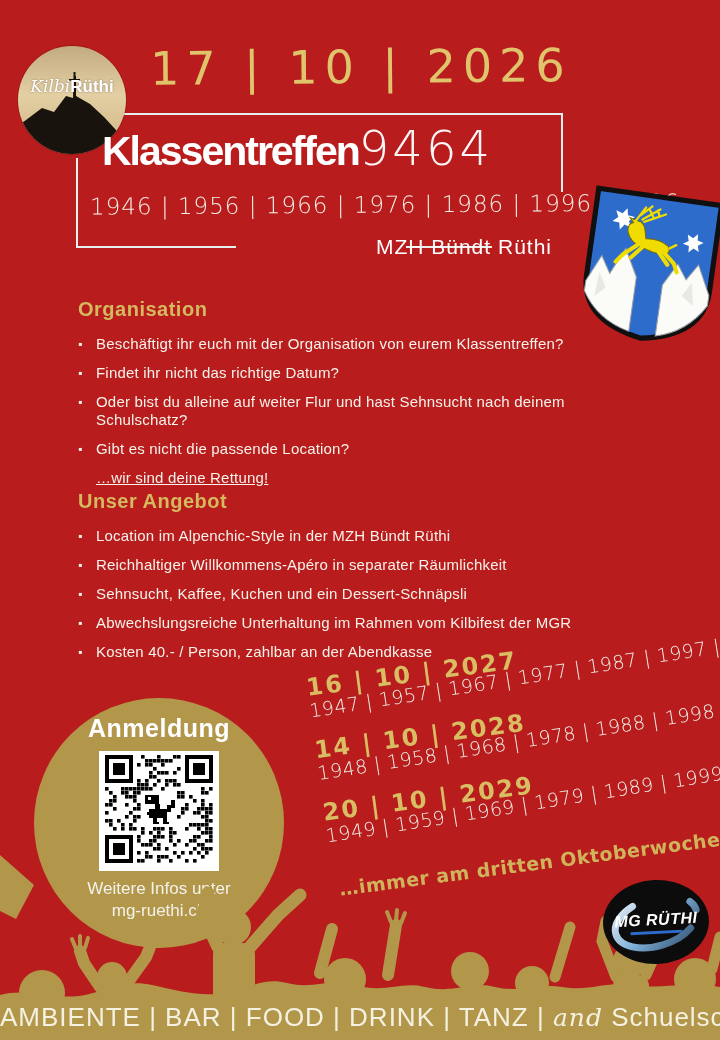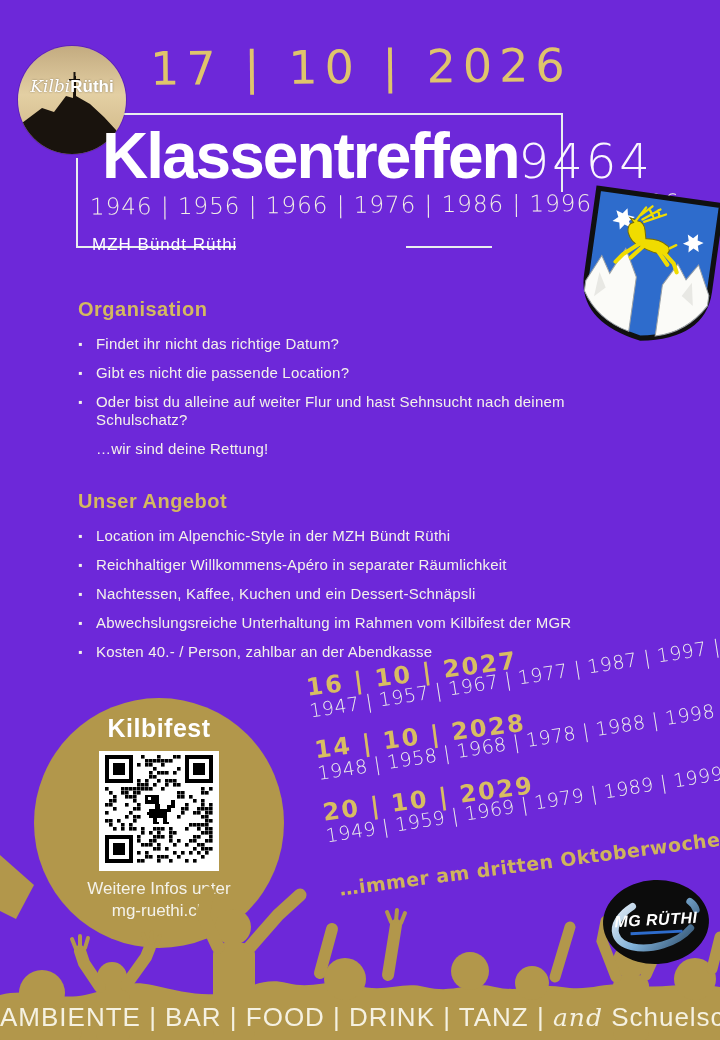--- a/index.html
+++ b/index.html
@@ -1,18 +1,18 @@
 <!DOCTYPE html>
 <html><head>
 <meta charset="utf-8">
 <style>
   html,body{margin:0;padding:0;background:#333;}
   .poster{
     position:relative;width:720px;height:1040px;overflow:hidden;
-    background:#6d28d9;
+    background:#b91c1c;
     font-family:"Liberation Sans",sans-serif;
     -webkit-font-smoothing:antialiased;
   }
   
   .kilbi-logo{
     position:absolute;left:18px;top:46px;width:108px;height:108px;border-radius:50%;
     background:linear-gradient(180deg,#c3ab80 0%,#e3cfa3 45%,#d7c091 75%,#b7a077 100%);
     overflow:hidden;box-shadow:0 0 0 1px rgba(0,0,0,.15);
   }
   .kilbi-logo svg{position:absolute;left:0;top:0;}
@@ -30,49 +30,49 @@
   }
   .fline{position:absolute;background:#e9eeee;}
   .line-top{left:100px;top:113px;width:463px;height:2px;}
   .line-right{left:561px;top:113px;width:2px;height:79px;}
   .line-left{left:76px;top:158px;width:2px;height:90px;}
   .line-bot-a{left:76px;top:246px;width:160px;height:2px;}
   .line-bot-b{left:406px;top:246px;width:86px;height:2px;}
   .main-title{
     position:absolute;left:102px;top:124px;white-space:nowrap;color:#fff;line-height:1;
   }
-  .main-title .t1{font-size:64px;font-weight:bold;letter-spacing:-2px;}
+  .main-title .t1{font-size:41px;font-weight:bold;letter-spacing:-2px;}
   .main-title .t2{
     font-size:48px;font-weight:300;letter-spacing:3px;
     font-family:"DejaVu Sans",sans-serif;opacity:.96;
   }
   .years-line{
     position:absolute;left:90px;top:192px;width:450px;text-align:center;
     color:#f2efe6;font-size:23px;letter-spacing:1px;white-space:nowrap;
     font-family:"DejaVu Sans",sans-serif;font-weight:300;transform:rotate(-0.4deg);
   }
   .venue{
-    position:absolute;left:92px;top:235px;width:460px;text-align:left;
-    color:#fff;font-size:17px;letter-spacing:1px;
+    position:absolute;left:92px;top:235px;width:460px;text-align:right;
+    color:#fff;font-size:21px;letter-spacing:1px;
   }
   .shield{position:absolute;left:578px;top:188px;width:145px;height:155px;transform:rotate(8deg);}
   
   .section{position:absolute;left:78px;width:580px;}
   .sec-org{top:298px;}
   .sec-ang{top:490px;}
   .sec-head{color:#d4b95f;font-size:20px;font-weight:bold;letter-spacing:.5px;margin:0 0 14px 0;}
   ul.blist{list-style:none;margin:0;padding:0;}
   ul.blist li{
     color:#f4f2ea;font-size:15px;line-height:18px;margin:0 0 11px 0;padding-left:18px;position:relative;
     letter-spacing:.2px;
   }
   ul.blist li::before{
     content:"▪";position:absolute;left:0;top:0;font-size:12px;color:#f4f2ea;
   }
-  .rescue{color:#f4f2ea;font-size:15px;margin:2px 0 0 18px;letter-spacing:.2px;}
+  .rescue{color:#f4f2ea;font-size:15px;margin:2px 0 0 18px;letter-spacing:.2px;text-decoration:underline;}
   
   .gold-circle{
     position:absolute;left:34px;top:698px;width:250px;height:250px;border-radius:50%;
     background:#b2974b;text-align:center;
   }
   .anm-head{color:#fff;font-size:25px;font-weight:bold;margin-top:16px;letter-spacing:.5px;}
   .qr-wrap{
     width:120px;height:120px;background:#fff;margin:8px auto 0 auto;padding:0;
   }
   .qr-wrap svg{display:block;margin:2px;}
@@ -173,40 +173,41 @@
           <path d="M50,34 L58,20 M54,28 L64,18 M56,32 L72,20 M58,34 L78,24 M62,22 L66,28 M70,21 L72,27"></path>
           <path d="M86,56 L92,52"></path>
         </g>
       </g>
     </svg>
   </div>
 
   <div class="section sec-org">
     <h2 class="sec-head">Organisation</h2>
     <ul class="blist">
+      <li>Beschäftigt ihr euch mit der Organisation von eurem Klassentreffen?</li>
       <li>Findet ihr nicht das richtige Datum?</li>
+      <li>Oder bist du alleine auf weiter Flur und hast Sehnsucht nach deinem Schulschatz?</li>
       <li>Gibt es nicht die passende Location?</li>
-      <li>Oder bist du alleine auf weiter Flur und hast Sehnsucht nach deinem Schulschatz?</li>
     </ul>
     <div class="rescue">…wir sind deine Rettung!</div>
   </div>
 
   <div class="section sec-ang">
     <h2 class="sec-head">Unser Angebot</h2>
     <ul class="blist">
       <li>Location im Alpenchic-Style in der MZH Bündt Rüthi</li>
       <li>Reichhaltiger Willkommens-Apéro in separater Räumlichkeit</li>
-      <li>Nachtessen, Kaffee, Kuchen und ein Dessert-Schnäpsli</li>
+      <li>Sehnsucht, Kaffee, Kuchen und ein Dessert-Schnäpsli</li>
       <li>Abwechslungsreiche Unterhaltung im Rahmen vom Kilbifest der MGR</li>
       <li>Kosten 40.- / Person, zahlbar an der Abendkasse</li>
     </ul>
   </div>
 
   <div class="gold-circle">
-    <div class="anm-head">Kilbifest</div>
+    <div class="anm-head">Anmeldung</div>
     <div class="qr-wrap">
       <svg id="qr-svg" width="116" height="116" viewBox="0 0 116 116">
         <rect x="0" y="0" width="116" height="116" fill="#fff"></rect>
         <g id="qr-modules" fill="#000">
             <rect x="40" y="4" width="3.6" height="3.6"></rect>
             <rect x="56" y="4" width="3.6" height="3.6"></rect>
             <rect x="72" y="4" width="3.6" height="3.6"></rect>
             <rect x="76" y="4" width="3.6" height="3.6"></rect>
             <rect x="44" y="8" width="3.6" height="3.6"></rect>
             <rect x="48" y="8" width="3.6" height="3.6"></rect>

